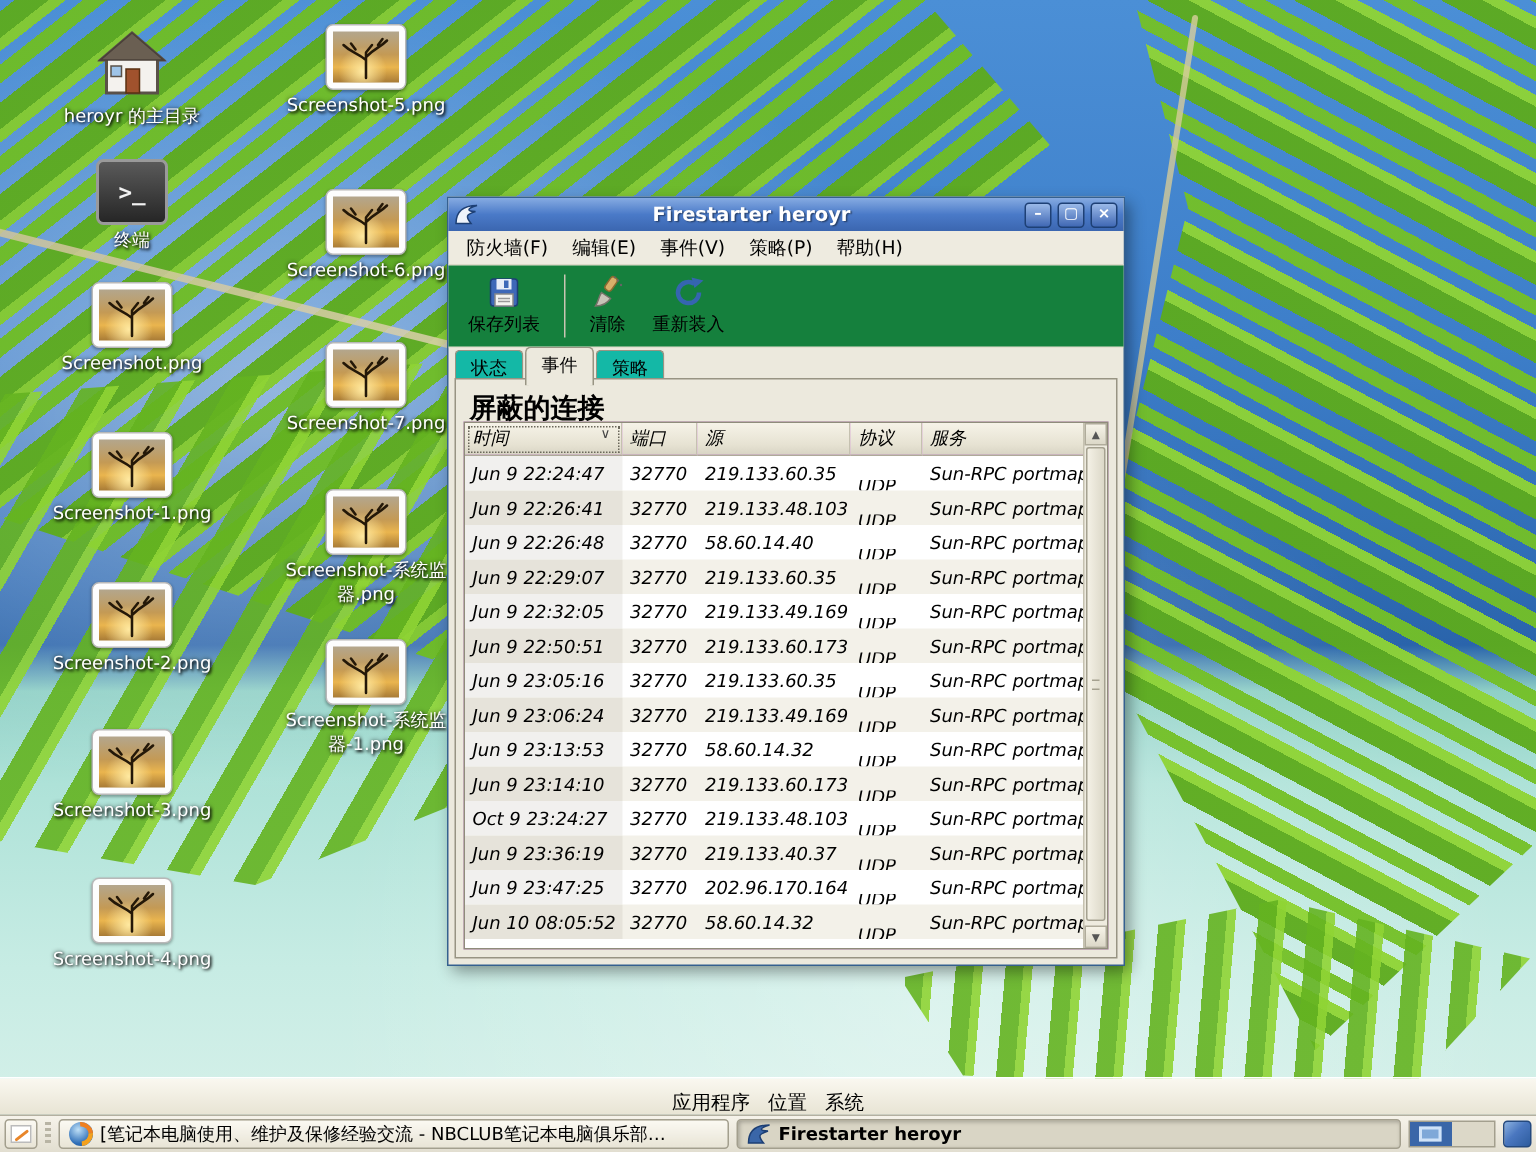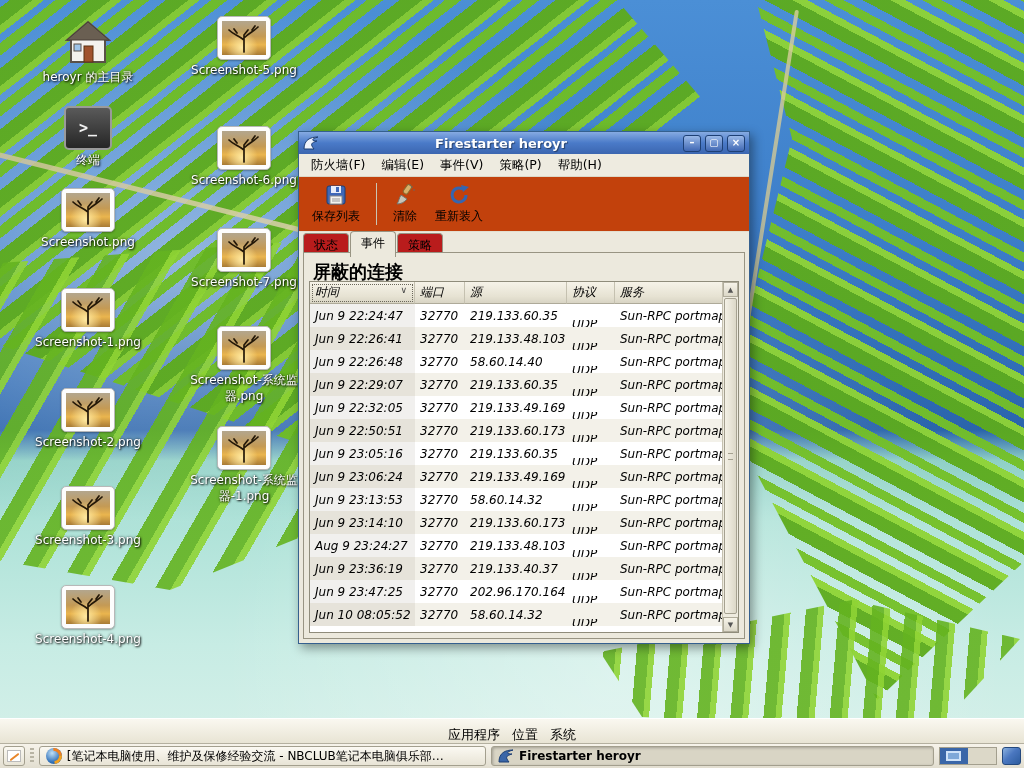--- a/index.html
+++ b/index.html
@@ -53,28 +53,28 @@
     border:1px solid #35608f;box-shadow:3px 4px 10px rgba(0,0,0,.4);}
   .titlebar{height:22px;background:linear-gradient(180deg,#86abe2 0%,#4a7ac8 50%,#3b66b0 100%);
     display:flex;align-items:center;color:#fff;padding:0 4px;gap:4px;}
   .title{flex:1;text-align:center;font-size:13px;font-weight:bold;text-shadow:1px 1px 1px rgba(0,0,0,.45);}
   .fsico{width:16px;height:14px;flex:0 0 16px;}
   .tbtn{width:16px;height:15px;border:1px solid #1e4075;border-radius:3px;flex:0 0 16px;
     background:linear-gradient(180deg,#9ab9e8,#4068b4);color:#fff;font-size:10px;line-height:13px;
     text-align:center;font-weight:bold;cursor:pointer;}
   .menubar{height:22px;background:#eeebe0;border-bottom:1px solid #dcd8c8;display:flex;align-items:center;padding:0 4px;}
   .menu-item{padding:2px 8px;font-size:12.5px;cursor:pointer;}
-  .toolbar{height:52px;background:#c2410c;display:flex;align-items:stretch;padding:1px 4px;border-bottom:1px solid #e3dfd0;}
+  .toolbar{height:52px;background:#15803d;display:flex;align-items:stretch;padding:1px 4px;border-bottom:1px solid #e3dfd0;}
   .tool{display:flex;flex-direction:column;align-items:center;justify-content:center;gap:1px;padding:1px 9px;cursor:pointer;}
   .tool .tlabel{font-size:12px;}
   .tsep{width:1px;background:#c9c5b4;margin:5px 7px;}
   .icon24{width:24px;height:24px;}
   .tabstrip{display:flex;align-items:flex-end;height:24px;padding-left:4px;gap:1px;}
   .tab{padding:3px 10px;border:1px solid #989483;border-bottom:none;border-radius:4px 4px 0 0;
-    background:#b91c1c;position:relative;top:1px;cursor:pointer;font-size:12px;}
+    background:#14b8a6;position:relative;top:1px;cursor:pointer;font-size:12px;}
   .tab.active{background:#ece9dd;z-index:3;padding-bottom:5px;font-weight:normal;}
   .page{position:absolute;left:4px;right:4px;top:120px;bottom:4px;border:1px solid #989483;background:#ece9dd;z-index:2;}
   .section-label{position:absolute;left:9px;top:7px;font-weight:bold;font-size:18px;}
   .tableWrap{position:absolute;left:5px;right:5px;top:28px;bottom:5px;border:1px solid #8f8c7b;
     background:#f0abfc;display:flex;font-style:italic;}
   .tcol{flex:1;display:flex;flex-direction:column;overflow:hidden;}
   .thead{display:flex;flex:0 0 20px;}
   .hcell{border-right:1px solid #c5c1b0;border-bottom:1px solid #aeaa99;box-sizing:border-box;
     background:linear-gradient(180deg,#f6f3e8 0%,#e6e2d2 70%,#d8d4c4 100%);
     padding:2px 5px;font-size:12px;white-space:nowrap;overflow:hidden;position:relative;cursor:pointer;}
@@ -459,21 +459,21 @@
               <span class="tcell c4">Sun-RPC portmap</span>
             </div>
             <div class="trow i9">
               <span class="tcell c0">Jun 9 23:14:10</span>
               <span class="tcell c1">32770</span>
               <span class="tcell c2">219.133.60.173</span>
               <span class="tcell c3">UDP</span>
               <span class="tcell c4">Sun-RPC portmap</span>
             </div>
             <div class="trow i10">
-              <span class="tcell c0">Aug 9 23:24:27</span>
+              <span class="tcell c0">Oct 9 23:24:27</span>
               <span class="tcell c1">32770</span>
               <span class="tcell c2">219.133.48.103</span>
               <span class="tcell c3">UDP</span>
               <span class="tcell c4">Sun-RPC portmap</span>
             </div>
             <div class="trow i11">
               <span class="tcell c0">Jun 9 23:36:19</span>
               <span class="tcell c1">32770</span>
               <span class="tcell c2">219.133.40.37</span>
               <span class="tcell c3">UDP</span>

